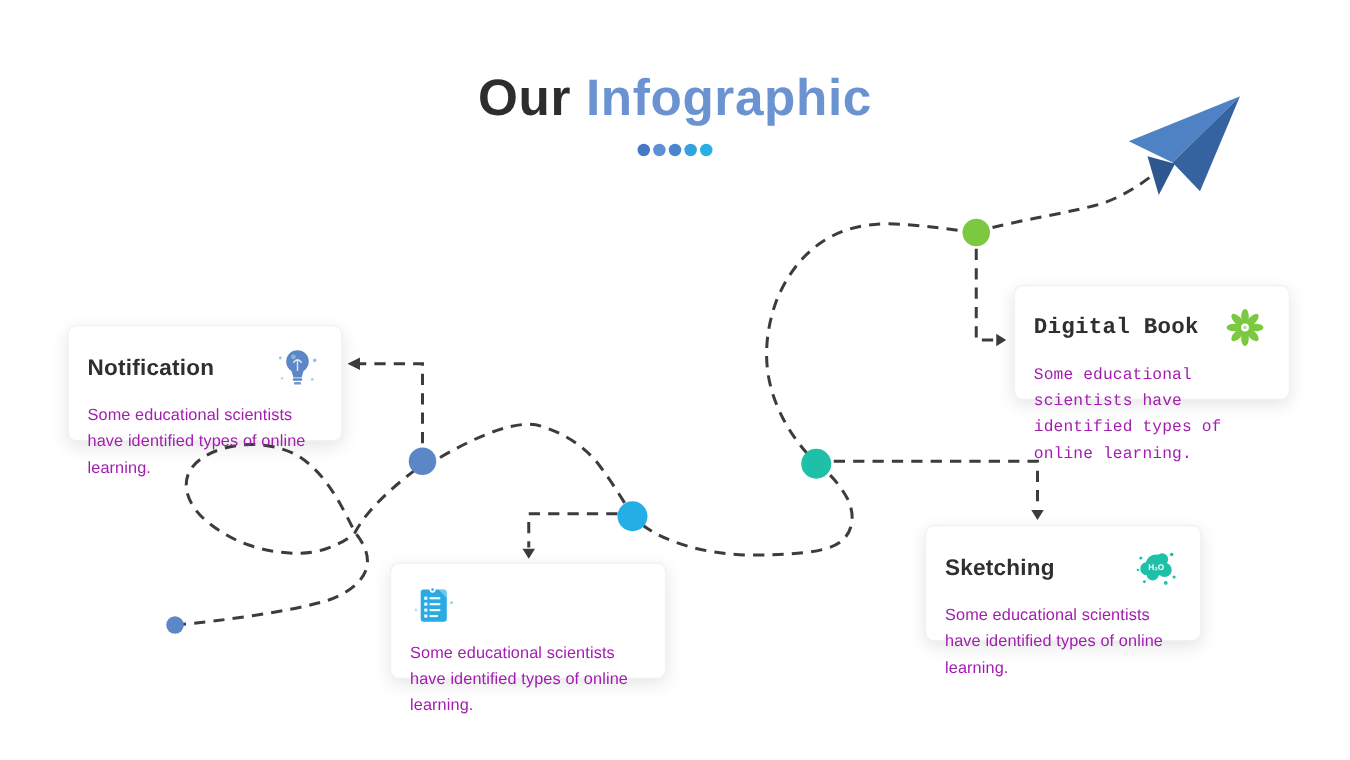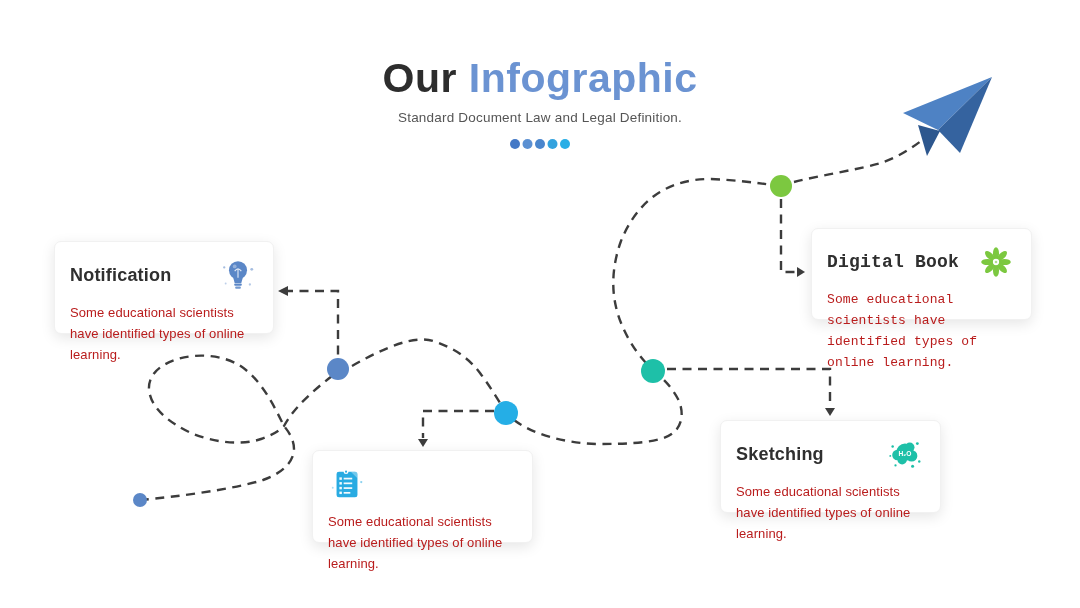--- a/index.html
+++ b/index.html
@@ -15,26 +15,26 @@
   .subtitle{margin-top:9px;font-size:13.5px;color:#555;letter-spacing:.2px;}
   .pager{margin-top:13px;}
   
   .card{
     position:absolute;background:#fff;border:1px solid #f1f1f1;border-radius:7px;
     box-shadow:0 4px 14px rgba(0,0,0,.10);
     padding:13px 16px 12px 15px;box-sizing:border-box;
   }
   .card-head{display:flex;align-items:center;justify-content:space-between;}
   .card-title{font-size:18px;font-weight:700;color:#2f2f2f;letter-spacing:.2px;}
-  .card-desc{margin-top:7px;font-size:13px;line-height:1.62;color:#b91c1c;letter-spacing:.1px;}
+  .card-desc{margin-top:7px;font-size:13px;line-height:1.62;color:#a21caf;letter-spacing:.1px;}
   .icon-svg{display:block;}
   .icon-svg text{font-family:"Liberation Sans",sans-serif;font-weight:700;}
-  .c-notification{left:54px;top:241px;width:220px;height:93px;}
+  .c-notification{left:54px;top:260px;width:220px;height:93px;}
   .c-files{left:312px;top:450px;width:221px;height:93px;}
-  .c-sketching{left:720px;top:420px;width:221px;height:93px;}
+  .c-sketching{left:740px;top:420px;width:221px;height:93px;}
   .c-digital{left:811px;top:228px;width:221px;height:92px;font-family:Liberation Mono, monospace;}
   
   .route-svg{position:absolute;left:0;top:0;}
   .card{z-index:2;}
   .header{z-index:3;}
 </style>
 </head>
 <body>
 
 <div class="stage">
@@ -71,21 +71,20 @@
       <polygon points="992,77 938,130 960,153" fill="#35639f"></polygon>
       <polygon points="918,125 940,131 927,156" fill="#2d578e"></polygon>
     </g>
   </svg>
 
   <div class="header">
     <div class="title">
       <span class="t-prefix">Our</span>
       <span class="t-highlight">Infographic</span>
     </div>
-    <div class="subtitle">Standard Document Law and Legal Definition.</div>
     <svg class="pager" width="62" height="12" viewBox="0 0 62 12">
       <circle cx="6" cy="6" r="5" fill="#4479c6"></circle>
       <circle cx="18.5" cy="6" r="5" fill="#5b90d2"></circle>
       <circle cx="31" cy="6" r="5" fill="#4a86cd"></circle>
       <circle cx="43.5" cy="6" r="5" fill="#33a2de"></circle>
       <circle cx="56" cy="6" r="5" fill="#29aee6"></circle>
     </svg>
   </div>
 
   <div class="card c-notification">

